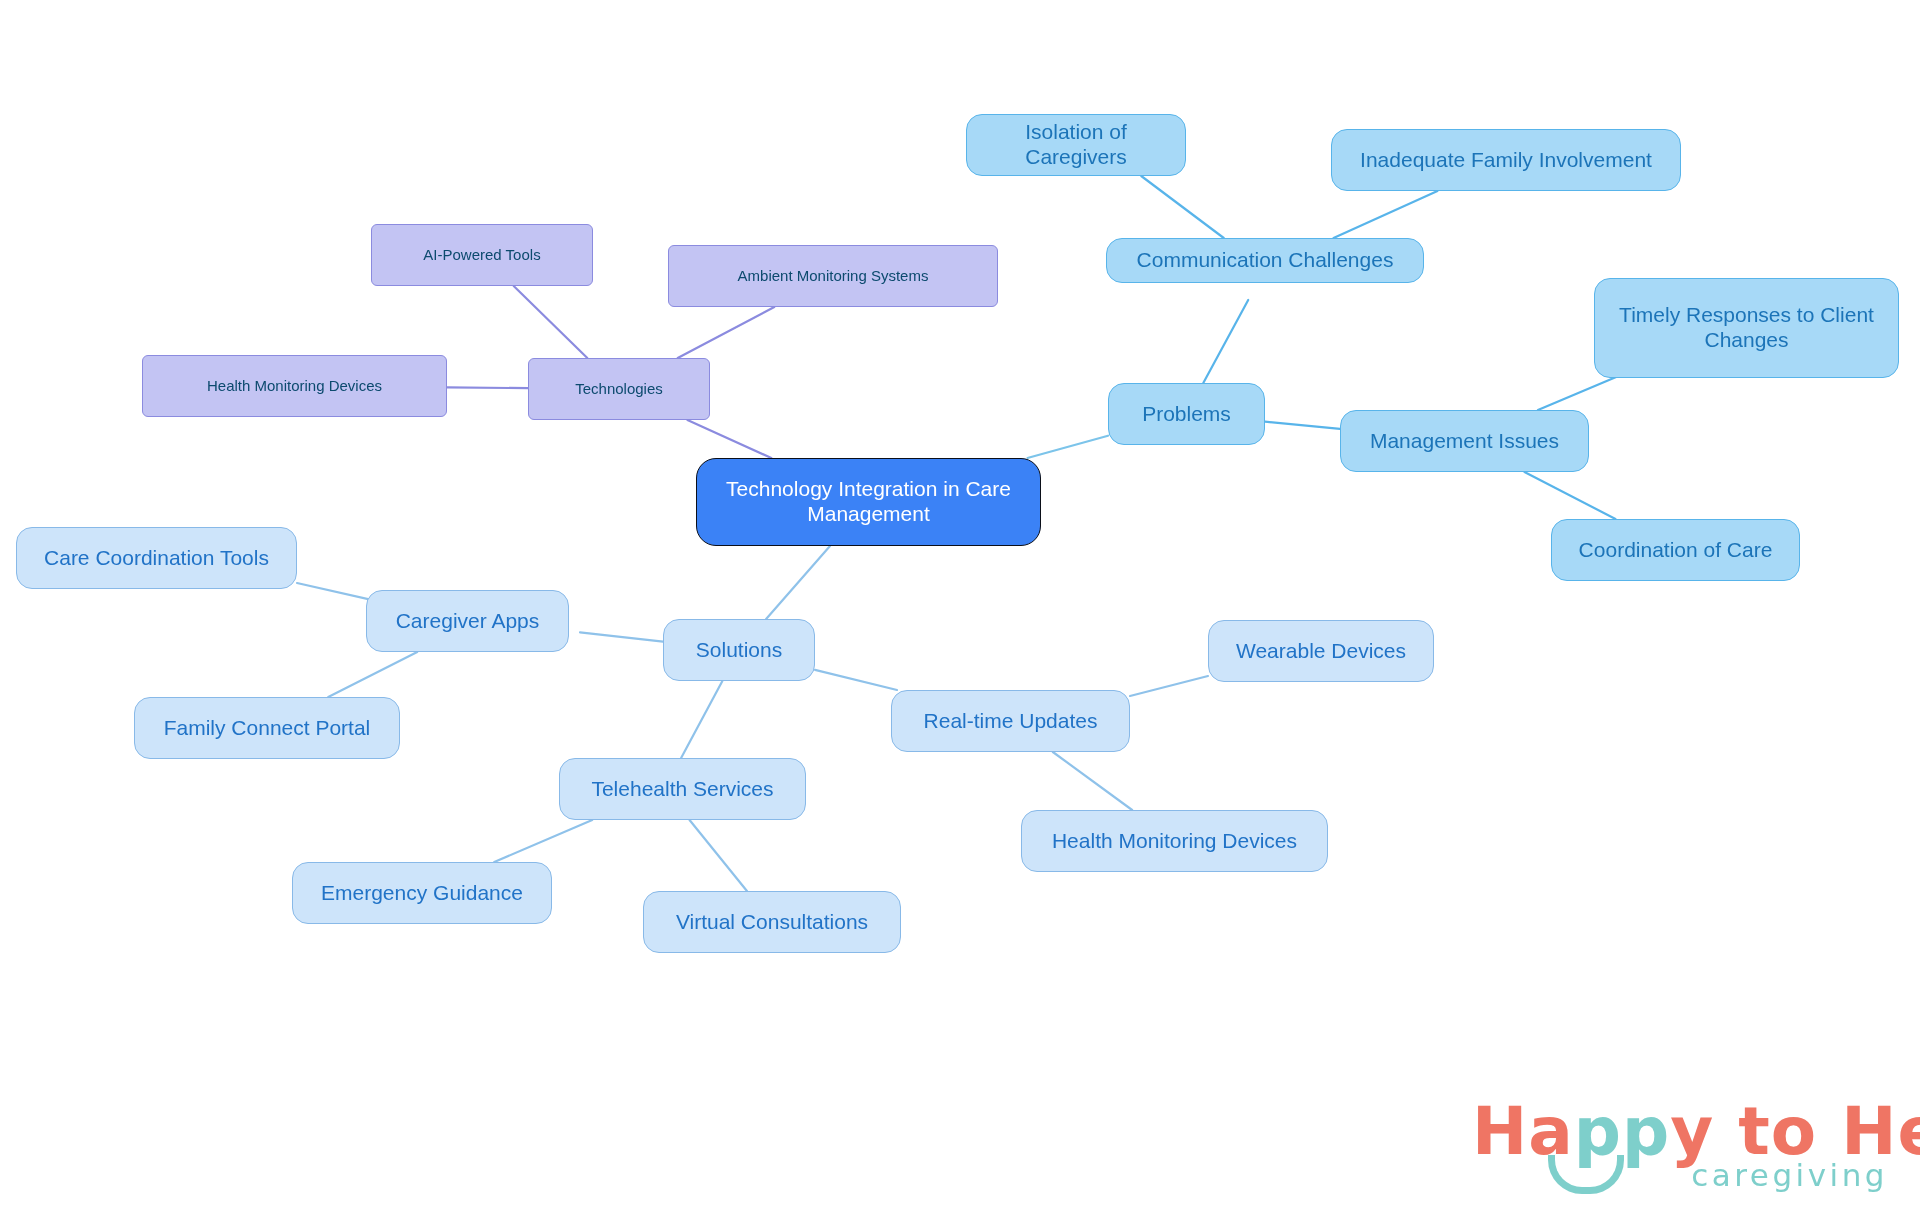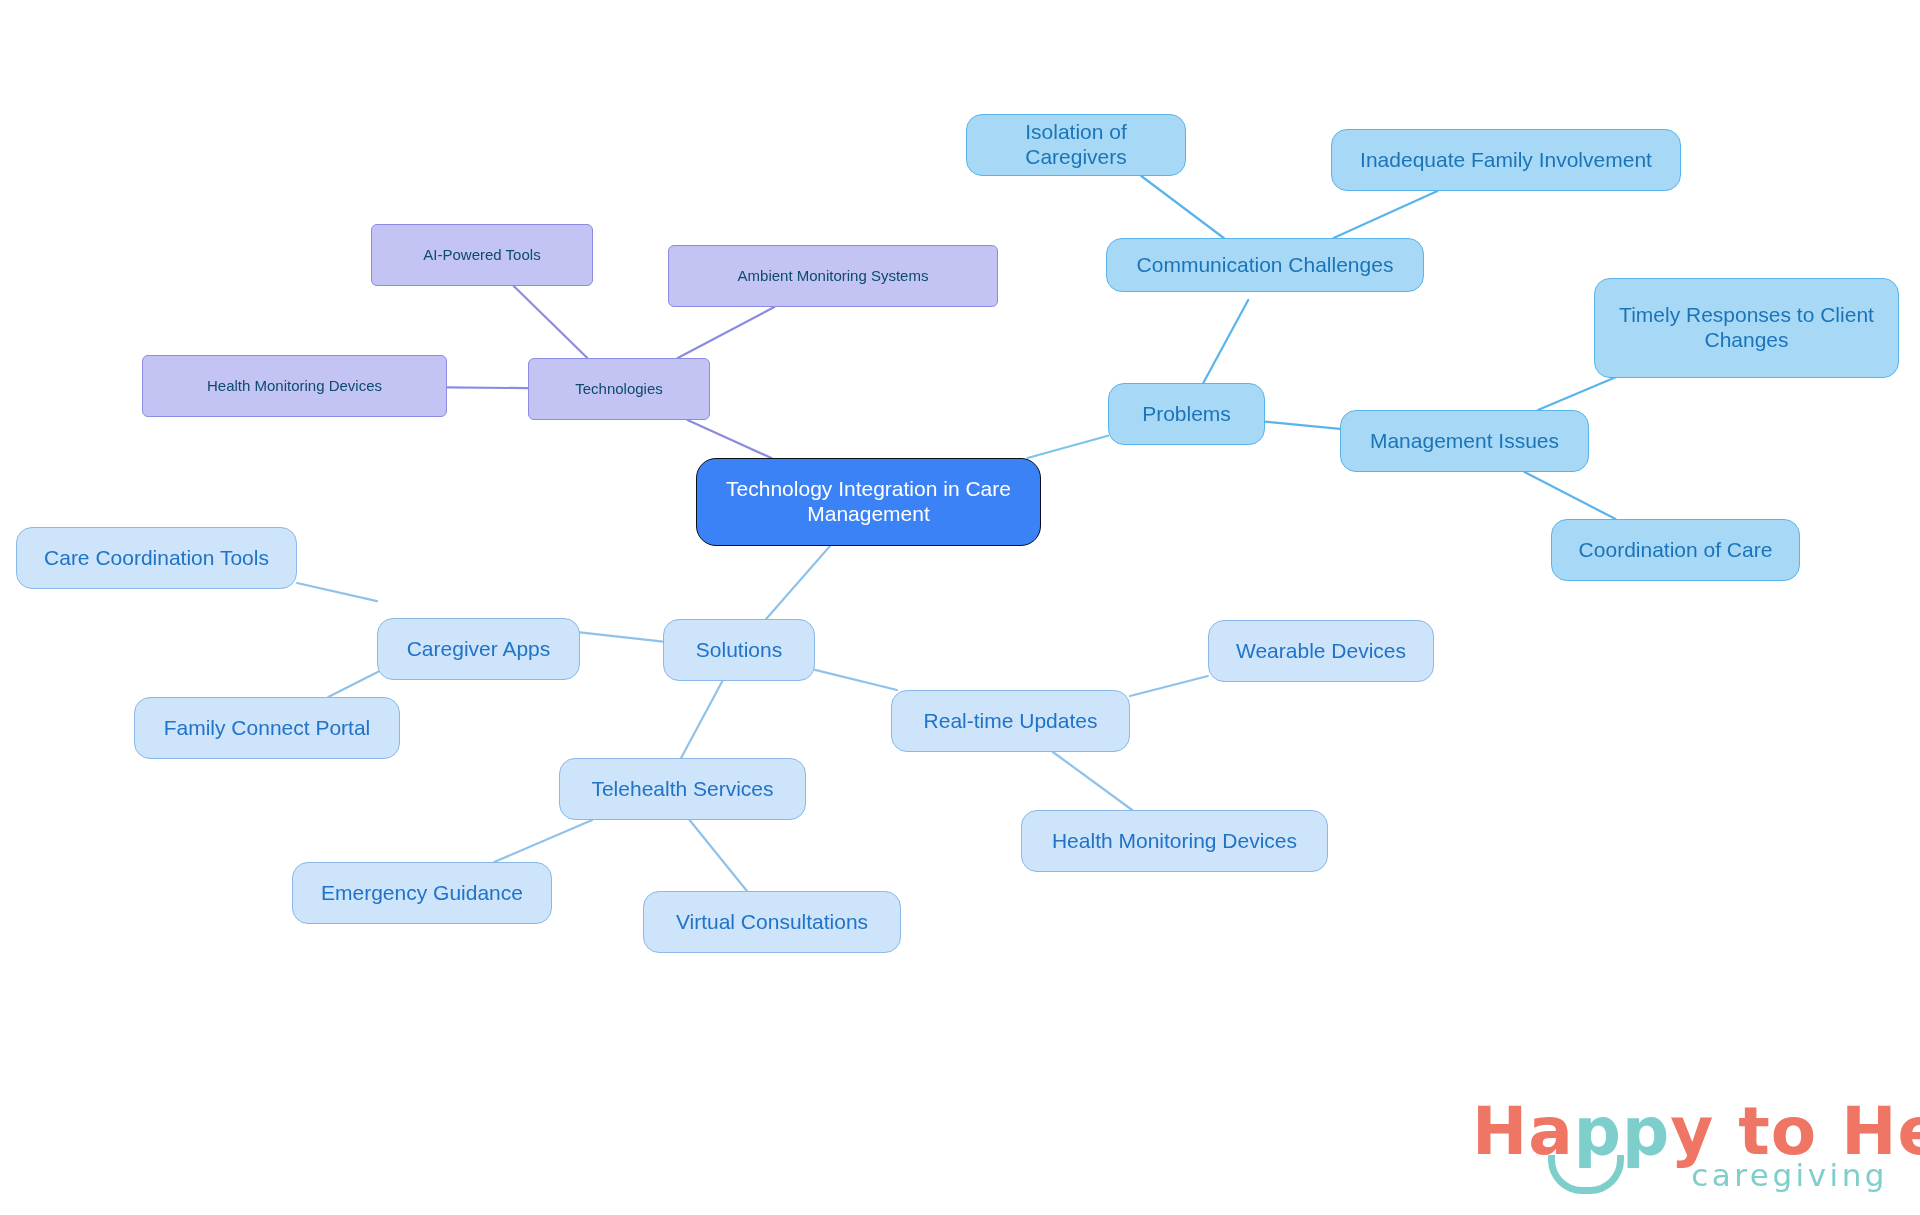--- a/index.html
+++ b/index.html
@@ -138,28 +138,28 @@
       <line x1="1130" y1="696" x2="1208" y2="676" stroke="#8fc2ea" stroke-width="2.2" stroke-linecap="round"></line>
       <line x1="1052.8666666666666" y1="752" x2="1132.1333333333334" y2="810" stroke="#8fc2ea" stroke-width="2.2" stroke-linecap="round"></line>
     </svg>
   <div id="nodes-layer">
       <div class="node root" style="left: 696px; top: 458px; width: 345px; height: 88px;">Technology Integration in Care Management</div>
       <div class="node purple" style="left: 528px; top: 358px; width: 182px; height: 62px;">Technologies</div>
       <div class="node purple" style="left: 371px; top: 224px; width: 222px; height: 62px;">AI-Powered Tools</div>
       <div class="node purple" style="left: 668px; top: 245px; width: 330px; height: 62px;">Ambient Monitoring Systems</div>
       <div class="node purple" style="left: 142px; top: 355px; width: 305px; height: 62px;">Health Monitoring Devices</div>
       <div class="node blue1" style="left: 1108px; top: 383px; width: 157px; height: 62px;">Problems</div>
-      <div class="node blue1" style="left: 1106px; top: 238px; width: 318px; height: 54px;">Communication Challenges</div>
+      <div class="node blue1" style="left: 1106px; top: 238px; width: 318px; height: 45px;">Communication Challenges</div>
       <div class="node blue1" style="left: 966px; top: 114px; width: 220px; height: 62px;">Isolation of Caregivers</div>
       <div class="node blue1" style="left: 1331px; top: 129px; width: 350px; height: 62px;">Inadequate Family Involvement</div>
       <div class="node blue1" style="left: 1340px; top: 410px; width: 249px; height: 62px;">Management Issues</div>
       <div class="node blue1" style="left: 1594px; top: 278px; width: 305px; height: 100px;">Timely Responses to Client Changes</div>
       <div class="node blue1" style="left: 1551px; top: 519px; width: 249px; height: 62px;">Coordination of Care</div>
       <div class="node blue2" style="left: 663px; top: 619px; width: 152px; height: 62px;">Solutions</div>
-      <div class="node blue2" style="left: 377px; top: 590px; width: 203px; height: 62px; margin-top: 28px;">Caregiver Apps</div>
+      <div class="node blue2" style="left: 366px; top: 590px; width: 203px; height: 62px;">Caregiver Apps</div>
       <div class="node blue2" style="left: 16px; top: 527px; width: 281px; height: 62px;">Care Coordination Tools</div>
       <div class="node blue2" style="left: 134px; top: 697px; width: 266px; height: 62px;">Family Connect Portal</div>
       <div class="node blue2" style="left: 559px; top: 758px; width: 247px; height: 62px;">Telehealth Services</div>
       <div class="node blue2" style="left: 292px; top: 862px; width: 260px; height: 62px;">Emergency Guidance</div>
       <div class="node blue2" style="left: 643px; top: 891px; width: 258px; height: 62px;">Virtual Consultations</div>
       <div class="node blue2" style="left: 891px; top: 690px; width: 239px; height: 62px;">Real-time Updates</div>
       <div class="node blue2" style="left: 1208px; top: 620px; width: 226px; height: 62px;">Wearable Devices</div>
       <div class="node blue2" style="left: 1021px; top: 810px; width: 307px; height: 62px;">Health Monitoring Devices</div>
     </div>
 </div>

